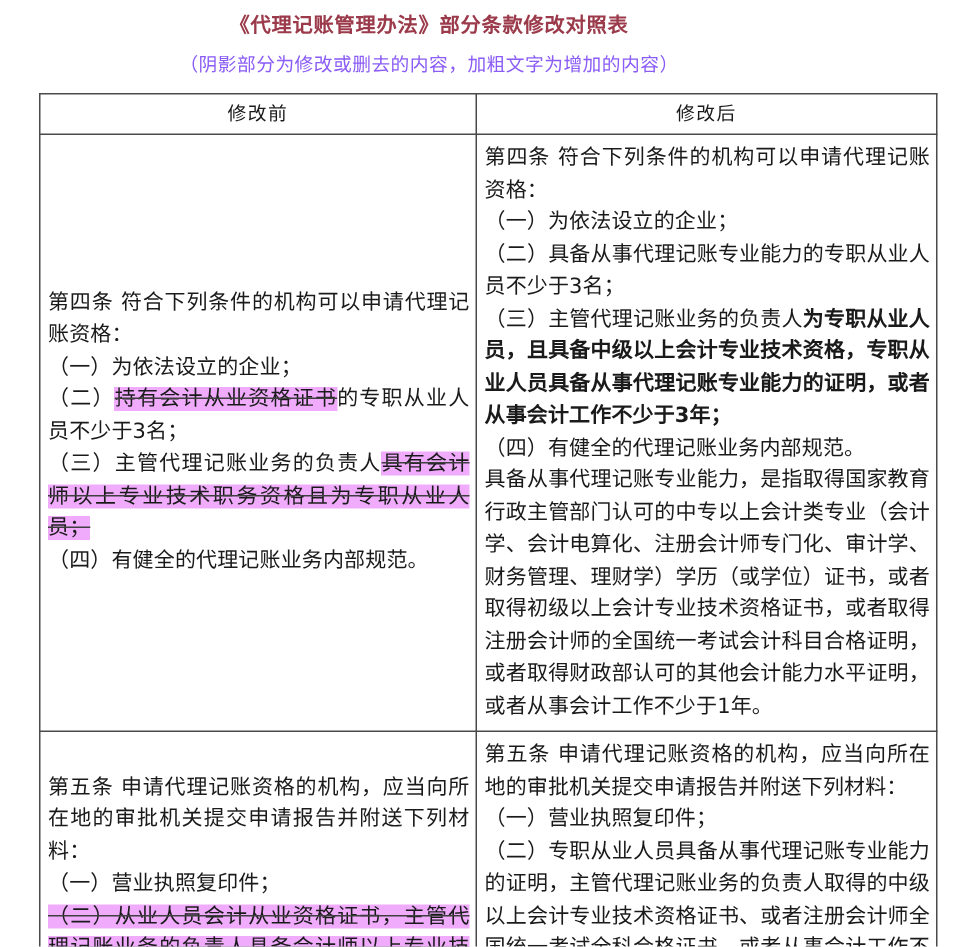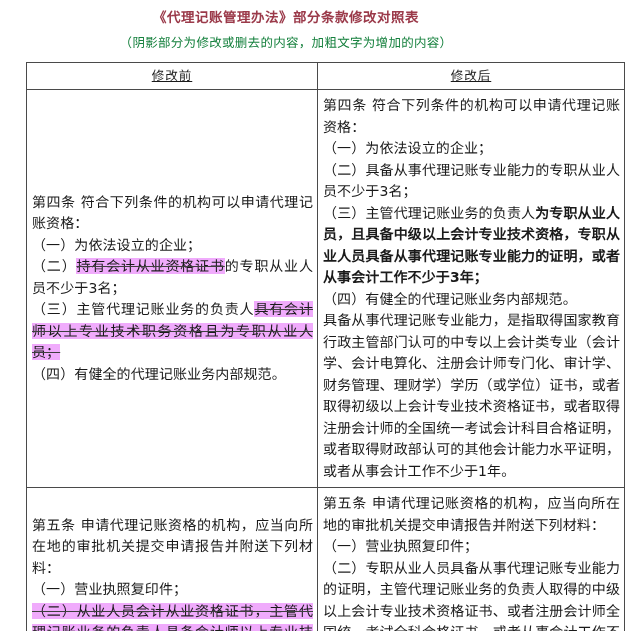--- a/index.html
+++ b/index.html
@@ -27,21 +27,21 @@
     font-size: 13.5px;
     font-weight: bold;
     color: #9b3a4a;
     letter-spacing: 0.5px;
     padding-top: 9px;
     line-height: 17px;
   }
   .doc-subtitle {
     text-align: center;
     font-size: 12.5px;
-    color: #15803d;
+    color: #8b5cf6;
     letter-spacing: 0.3px;
     padding-top: 9px;
     line-height: 16px;
   }
   .table-wrap {
     position: absolute;
     left: 26px;
     top: 62px;
     width: 598px;
   }
@@ -58,21 +58,20 @@
     background: #ffffff;
   }
   th.col-head {
     text-align: center;
     font-size: 12.5px;
     font-weight: normal;
     color: #1a1a1a;
     height: 26px;
     line-height: 26px;
     letter-spacing: 1px;
-    text-decoration: underline;
   }
   td.cell {
     vertical-align: top;
   }
   td.cell.mid {
     vertical-align: middle;
   }
   .cell-inner {
     padding: 5px 4px 5px 5px;
   }

